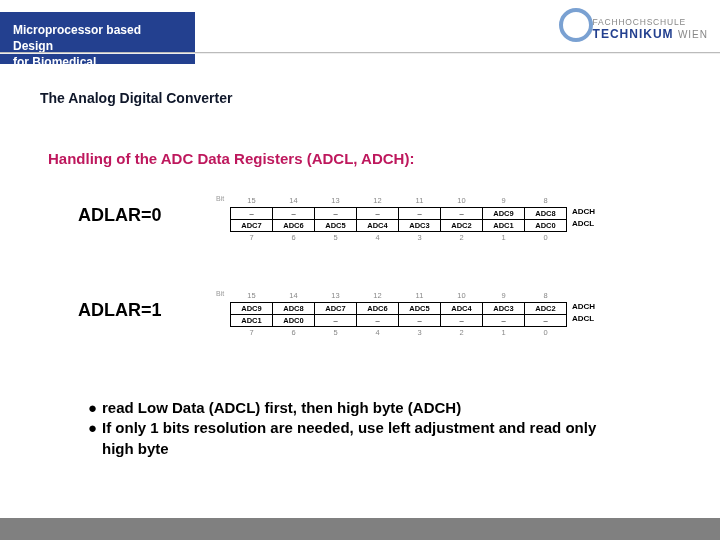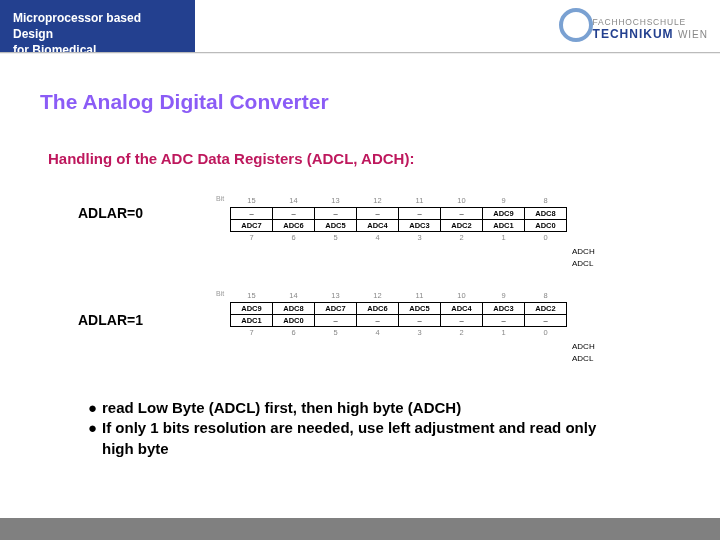--- a/index.html
+++ b/index.html
@@ -13,21 +13,21 @@
   }
   .header {
     width: 100%;
     height: 58px;
     position: relative;
     background: #fff;
   }
   .header-blue {
     position: absolute;
     left: 0;
-    top: 0;
+    top: 12px;
     width: 195px;
     height: 52px;
     background: #23408f;
     color: #fff;
     font-size: 12px;
     font-weight: bold;
     padding: 10px 26px 0 13px;
     line-height: 1.35;
   }
   .header-rule {
@@ -51,35 +51,35 @@
     width: 34px; height: 34px;
     border: 4px solid #7aa1d2;
     border-radius: 50%;
   }
   .logo-text { text-align: left; font-size: 8.5px; color: #888; letter-spacing: 0.8px; line-height: 1.15; }
   .logo-text .big { font-size: 12px; color: #23408f; font-weight: bold; letter-spacing: 1px; }
   .title {
     position: absolute;
     left: 40px;
     top: 90px;
-    font-size: 21px;
-    font-weight: bold;
-    color: #8b5cf6;
+    font-size: 14px;
+    font-weight: bold;
+    color: #0f172a;
   }
   .subtitle {
     position: absolute;
     left: 48px;
     top: 150px;
     font-size: 15px;
     font-weight: bold;
     color: #be185d;
   }
   .mode-label {
     position: absolute;
-    font-size: 14px;
+    font-size: 18px;
     font-weight: bold;
     color: #000;
   }
   .table-wrap {
     position: absolute;
     font-size: 8px;
     color: #555;
   }
   .bit-tag { position: absolute; left: -14px; font-size: 7px; color: #999; }
   table.reg {
@@ -93,21 +93,21 @@
     padding: 0;
   }
   table.reg .bitnum td { border: none; color: #888; }
   table.reg .cells td {
     border: 1px solid #000;
     background: #fff;
     color: #000;
     font-weight: bold;
   }
   table.reg .cells td.dash { font-weight: normal; }
-  .reg-name { position: absolute; font-size: 8px; font-weight: normal; color: #000; margin-top: 40px; }
+  .reg-name { position: absolute; font-size: 8px; font-weight: bold; color: #000; }
   .bullets {
     position: absolute;
     left: 88px;
     top: 398px;
     font-size: 15px;
     font-weight: bold;
     color: #000;
     line-height: 1.35;
   }
   .bullets .row { display: flex; }
@@ -185,21 +185,21 @@
       <td>2</td>
       <td>1</td>
       <td>0</td>
     </tr>
   </tbody>
     </table>
   <span class="reg-name" style="left:342px; top:12px;">ADCH</span>
   <span class="reg-name" style="left:342px; top:24px;">ADCL</span>
 </div>
 
-<div class="mode-label" style="left:78px; top:312px;">ADLAR=1</div>
+<div class="mode-label" style="left:78px; top:300px;">ADLAR=1</div>
 <div class="table-wrap" style="left:230px; top:290px;">
   <span class="bit-tag" style="top:0;">Bit</span>
   <table class="reg">
     <tbody>
         <tr class="bitnum">
       <td>15</td>
       <td>14</td>
       <td>13</td>
       <td>12</td>
       <td>11</td>
@@ -239,21 +239,21 @@
     </tr>
   </tbody>
     </table>
   <span class="reg-name" style="left:342px; top:12px;">ADCH</span>
   <span class="reg-name" style="left:342px; top:24px;">ADCL</span>
 </div>
 
 <div class="bullets">
   <div class="row">
     <div class="dot">●</div>
-    <div class="txt">read Low Byte (ADCL) first, then high byte (ADCH)</div>
+    <div class="txt">read Low Data (ADCL) first, then high byte (ADCH)</div>
   </div>
   <div class="row">
     <div class="dot">●</div>
     <div class="txt">If only 1 bits resolution are needed, use left adjustment and read only high byte</div>
   </div>
 </div>
 
 <div class="footer"></div>
 
 </body></html>

